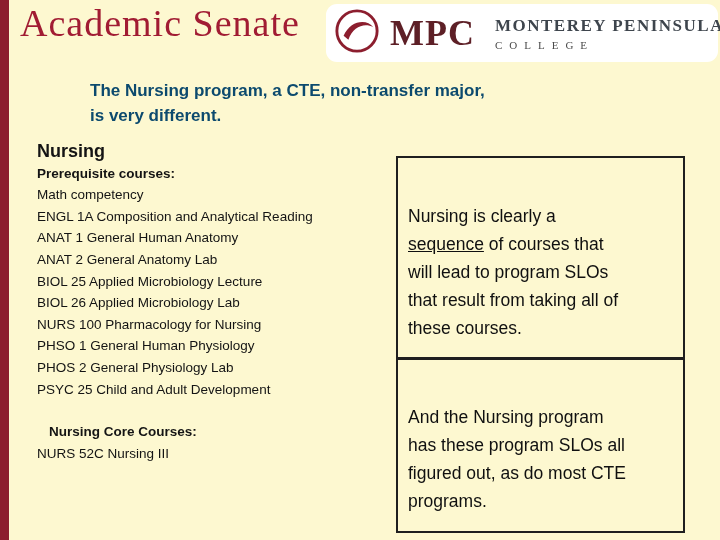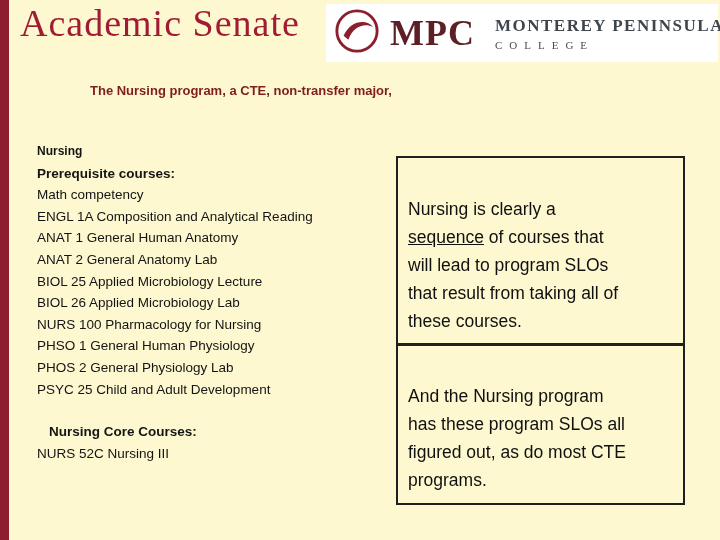--- a/index.html
+++ b/index.html
@@ -28,20 +28,21 @@
   }
   .logo {
     position: absolute;
     left: 326px; top: 4px;
     width: 392px; height: 58px;
     background: #FFFFFF;
     display: flex;
     align-items: center;
     gap: 10px;
     padding: 4px 8px;
+    border-radius: 11px;
   }
   .logo-acronym {
     font-family: "Liberation Serif", serif;
     font-size: 36px;
     font-weight: bold;
     color: #5D1F26;
     letter-spacing: 1px;
   }
   .logo-divider {
     width: 2px; height: 42px;
@@ -59,48 +60,48 @@
   .college .l2 {
     font-family: "Liberation Serif", serif;
     font-size: 11px;
     letter-spacing: 7px;
     color: #4a4a4a;
     margin-top: 3px;
   }
   .subtitle {
     position: absolute;
     left: 90px; top: 78px;
-    font-size: 13px;
+    font-size: 17px;
     font-weight: bold;
-    color: #7f1d1d;
+    color: #0c4a6e;
     line-height: 25px;
   }
   .courses {
     position: absolute;
     left: 37px; top: 141px;
     font-size: 13.5px;
     line-height: 21.6px;
     color: #141414;
   }
-  .courses .head { font-weight: bold; font-size: 12px; }
+  .courses .head { font-weight: bold; font-size: 18px; }
   .courses .subhead { font-weight: bold; }
   .courses .subhead.core { margin-top: 21px; padding-left: 12px; }
   .box {
     position: absolute;
     left: 396px;
     width: 289px;
     border: 2px solid #1f1f1f;
-    padding: 9px 10px;
+    padding: 16px 10px;
     font-size: 17.5px;
     line-height: 28px;
     color: #101010;
     white-space: pre-line;
   }
   #box1 { top: 156px; }
-  #box2 { top: 343px; }
+  #box2 { top: 357px; }
   .u { text-decoration: underline; }
 </style>
 </head>
 <body>
 
 <div id="slide">
 
   <div class="stripe"></div>
 
   <div class="title">Academic Senate</div>
@@ -115,20 +116,21 @@
     <span class="logo-acronym">MPC</span>
     <span class="logo-divider"></span>
     <span class="college">
       <span class="l1">MONTEREY PENINSULA</span>
       <span class="l2">COLLEGE</span>
     </span>
   </div>
 
   <div class="subtitle">
     <div>The Nursing program, a CTE, non-transfer major,</div>
+    <div>is very different.</div>
   </div>
 
   <div class="courses">
     <div class="head">Nursing</div>
     <div class="subhead">Prerequisite courses:</div>
     <div>Math competency</div>
     <div>ENGL 1A Composition and Analytical Reading</div>
     <div>ANAT 1 General Human Anatomy</div>
     <div>ANAT 2 General Anatomy Lab</div>
     <div>BIOL 25 Applied Microbiology Lecture</div>

